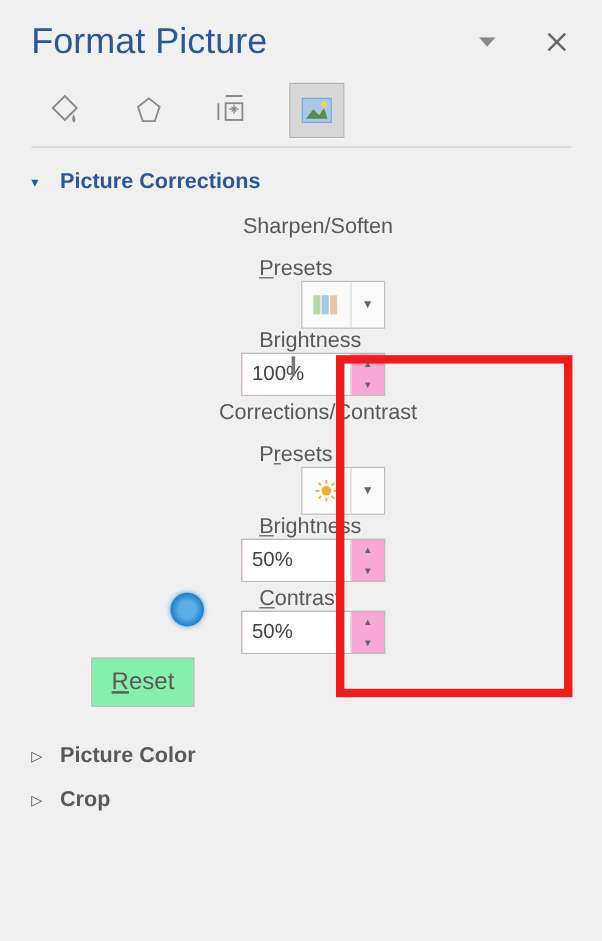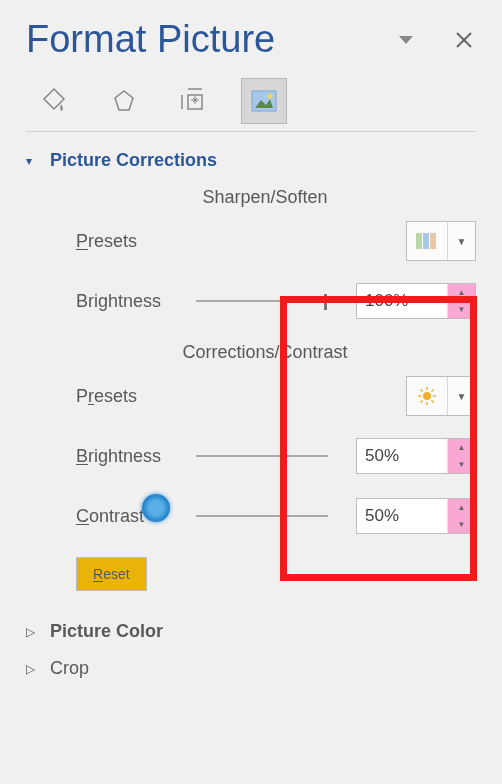--- a/index.html
+++ b/index.html
@@ -15,21 +15,21 @@
   }
   .panel {
     padding: 18px 26px;
   }
   .header {
     display: flex;
     align-items: center;
     margin-bottom: 18px;
   }
   .title {
-    font-size: 38px;
+    font-size: 30px;
     color: #2b579a;
     font-weight: 400;
     flex: 1;
   }
   .hdr-btn {
     width: 24px;
     height: 24px;
     display: flex;
     align-items: center;
     justify-content: center;
@@ -77,20 +77,21 @@
     font-size: 18px;
     color: #595959;
     margin: 10px 0 14px 28px;
     text-align: center;
   }
   .row {
     display: flex;
     align-items: center;
     margin: 10px 0 22px 0;
     height: 38px;
+    flex-direction: column;
   }
   .row .label {
     margin-left: 50px;
     width: 120px;
     font-size: 18px;
     color: #595959;
   }
   .underline { text-decoration: underline; text-underline-offset: 2px; }
   .slider-area {
     flex: 1;
@@ -166,23 +167,23 @@
     display: flex;
     align-items: center;
     justify-content: center;
     font-size: 10px;
     color: #666;
     height: 100%;
   }
   .reset-btn {
     margin-left: 50px;
     border: 1px solid #bdbdbd;
-    background: #eab308;
+    background: #86efac;
     padding: 8px 16px;
-    font-size: 14px;
+    font-size: 20px;
     color: #595959;
     cursor: pointer;
     display: inline-block;
   }
   .redbox {
     position: absolute;
     border: 7px solid #f21b1b;
     left: 280px;
     top: 296px;
     width: 197px;
@@ -353,19 +354,19 @@
 
   <div class="reset-btn"><span class="underline">R</span>eset</div>
 
   <div class="sect" style="margin-top:30px">
     <span class="tri">▷</span>
     <span class="lbl" style="font-weight:600">Picture Color</span>
   </div>
 
   <div class="sect">
     <span class="tri">▷</span>
-    <span class="lbl" style="font-weight:400">Crop</span>
+    <span class="lbl" style="font-weight:700">Crop</span>
   </div>
 
 </div>
 
 <div class="redbox"></div>
 <div class="cursor-ring"></div>
 
 </body></html>

